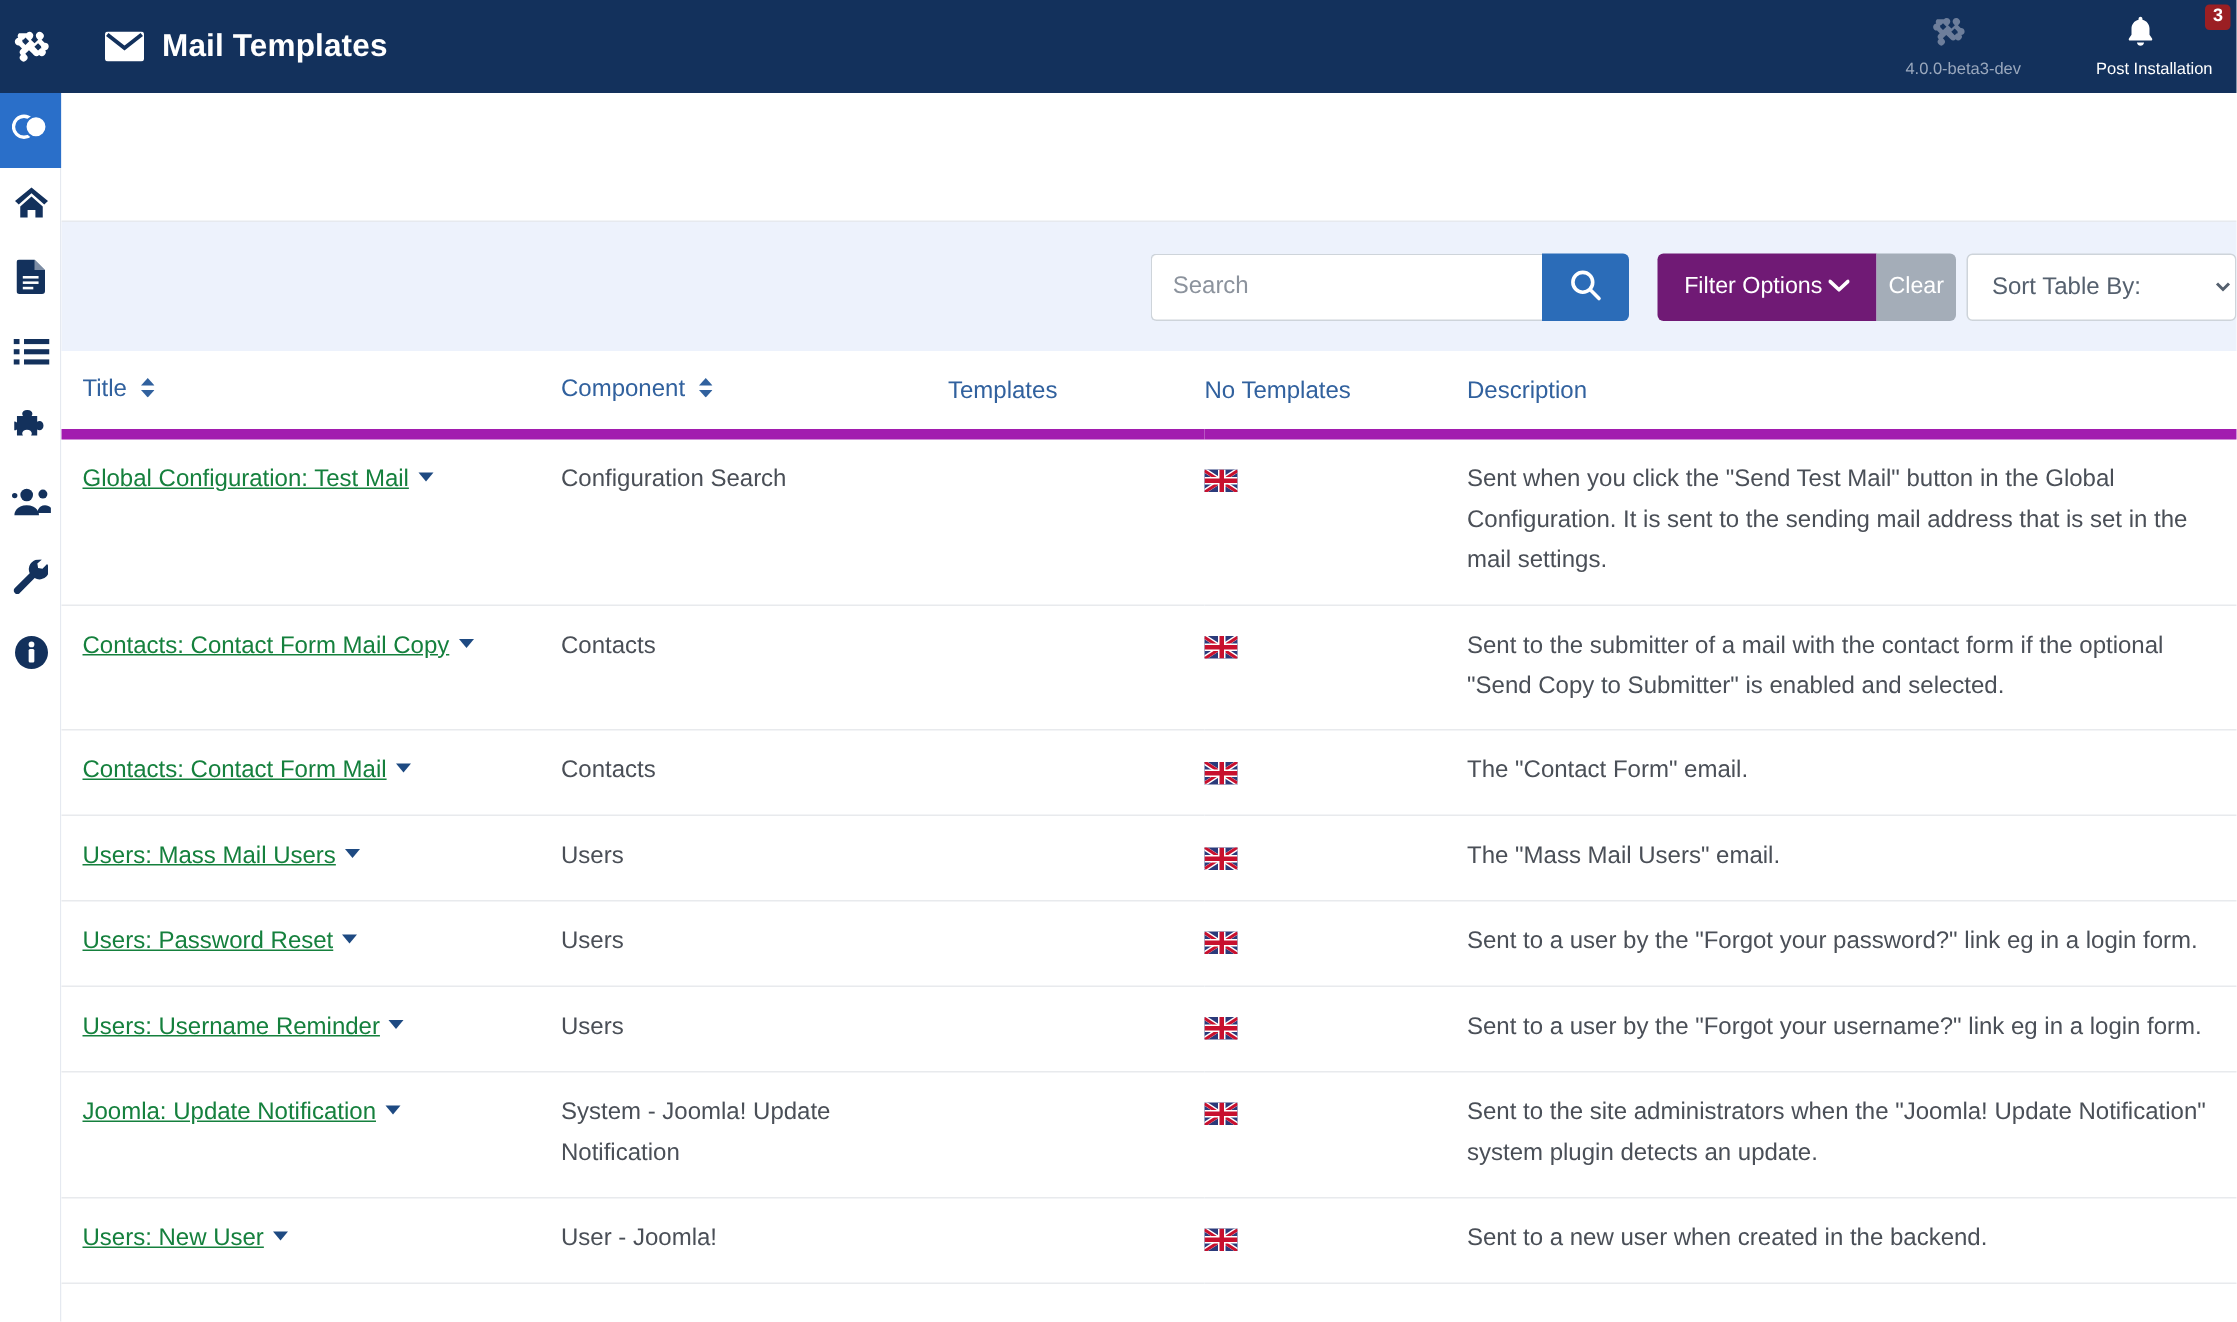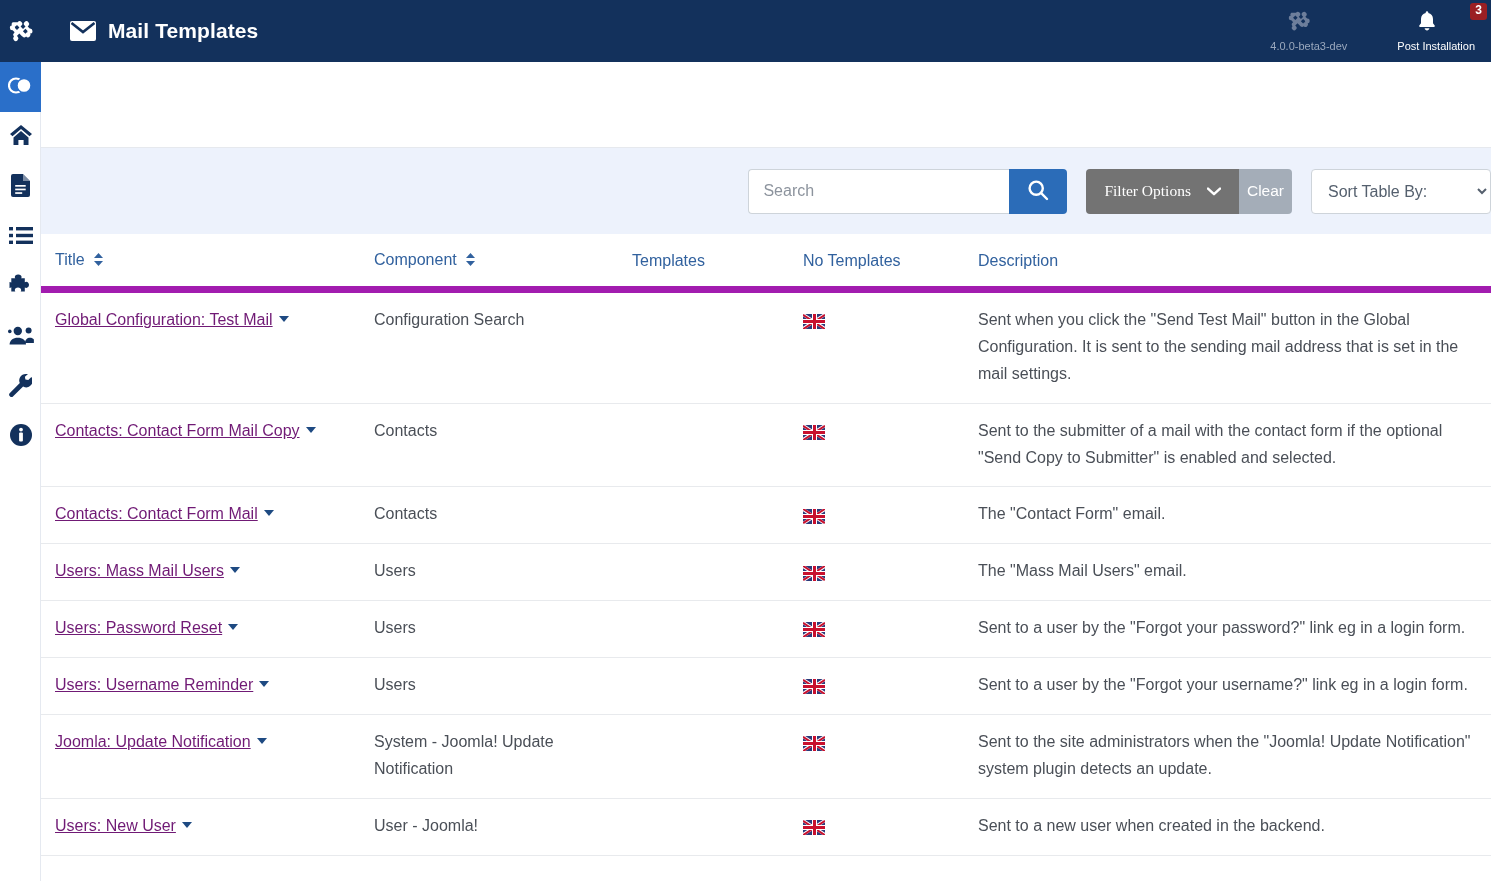--- a/index.html
+++ b/index.html
@@ -100,35 +100,34 @@
   #search-btn {
     width: 58px; height: 45px;
     background: #2b6cb8; border: none;
     border-radius: 0 4px 4px 0;
     color: #fff; cursor: pointer;
     display: flex; align-items: center; justify-content: center;
   }
   #filter-options-btn {
     margin-left: 19px;
     height: 45px; padding: 0 18px;
-    background: #737373; border: none;
+    background: #701a75; border: none;
     border-radius: 4px 0 0 4px;
     color: #fff; font-size: 15.5px;
-    display: flex; align-items: center; gap: 16px;
+    display: flex; align-items: center; gap: 4px;
     cursor: pointer;
-    font-family: Liberation Serif, serif;
   }
   #clear-btn {
     height: 45px; padding: 0 8px;
     background: #a4adb8; border: none;
     border-radius: 0 4px 4px 0;
     color: #fff; font-size: 15.5px; cursor: pointer;
   }
   #sort-select {
-    margin-left: 19px;
+    margin-left: 7px;
     height: 45px; width: 180px;
     border: 1px solid #ced4da; border-radius: 4px;
     background: #fff;
     font-size: 16px; color: #55606e;
     padding: 0 12px;
     flex: 0 0 auto;
   }
 
   
   #table-wrap { width: 100%; background: #fff; }
@@ -150,21 +149,21 @@
     line-height: 1.68;
   }
   .col-title  { width: 333px; padding-left: 14px; }
   .col-comp   { width: 258px; }
   .col-tpl    { width: 171px; }
   .col-notpl  { width: 175px; }
   .col-desc   { width: 513px; padding-right: 16px; }
 
   td.col-title { padding-left: 14px; }
   .row-link {
-    color: #701a75; text-decoration: underline;
+    color: #15803d; text-decoration: underline;
     font-size: 16px; cursor: pointer;
   }
   .caret {
     display: inline-block; margin-left: 6px;
     width: 0; height: 0; vertical-align: 3px;
     border-left: 5px solid transparent;
     border-right: 5px solid transparent;
     border-top: 6px solid #1e4a82;
     cursor: pointer;
   }

